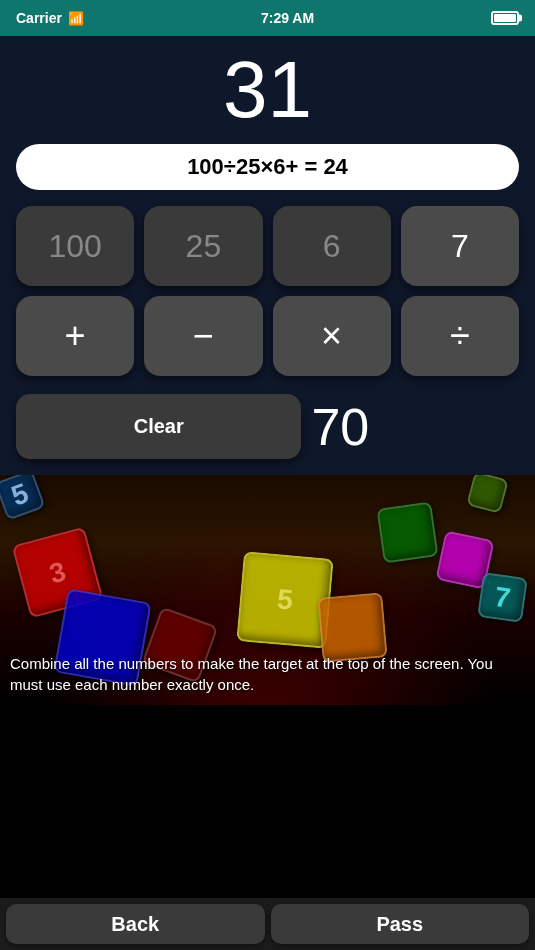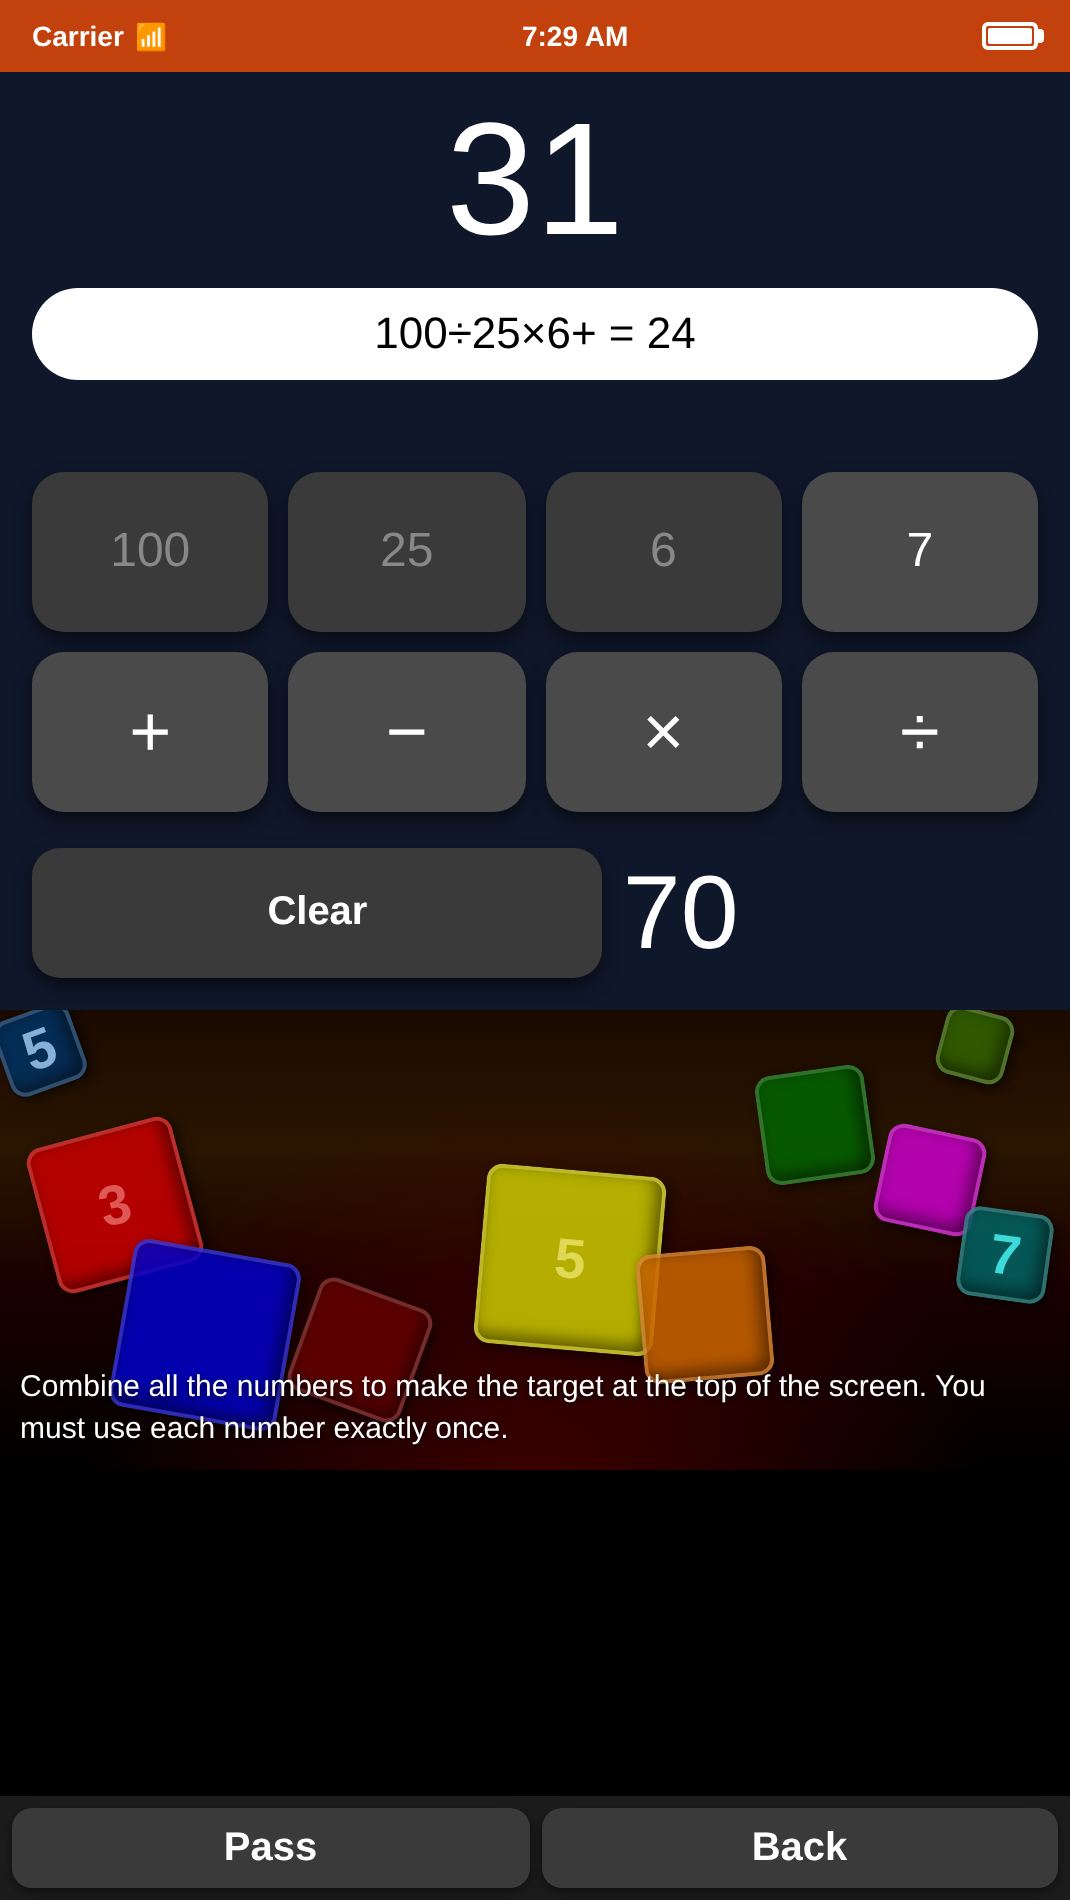--- a/index.html
+++ b/index.html
@@ -15,21 +15,21 @@
     
     #status-bar {
       display: flex;
       justify-content: space-between;
       align-items: center;
       padding: 6px 16px;
       height: 36px;
       color: #fff;
       font-size: 14px;
       font-weight: 600;
-      background: #c2410c;
+      background: #0f766e;
       position: relative;
       z-index: 10;
     }
     .status-left { display: flex; align-items: center; gap: 6px; }
     .wifi-icon { font-size: 13px; }
     .battery-icon {
       width: 28px; height: 14px;
       border: 2px solid #fff;
       border-radius: 3px;
       position: relative;
@@ -74,21 +74,21 @@
 
     
     #expression-display {
       background: #fff;
       border-radius: 30px;
       padding: 10px 20px;
       text-align: center;
       font-size: 22px;
       color: #000;
       margin-bottom: 16px;
-      font-weight: 400;
+      font-weight: 700;
     }
 
     
     #number-row {
       display: flex;
       gap: 10px;
       margin-bottom: 10px;
     }
 
     
@@ -106,28 +106,27 @@
       margin-top: 18px;
     }
 
     .num-btn {
       flex: 1;
       height: 80px;
       background: #3a3a3a;
       border: none;
       border-radius: 16px;
       color: #888;
-      font-size: 24px;
+      font-size: 32px;
       font-weight: 400;
       cursor: pointer;
       display: flex;
       align-items: center;
       justify-content: center;
       box-shadow: 0 4px 8px rgba(0,0,0,0.5);
-      margin-top: 30px;
     }
     .num-btn.selected {
       background: #4a4a4a;
       color: #fff;
     }
 
     .op-btn {
       flex: 1;
       height: 80px;
       background: #4a4a4a;
@@ -290,15 +289,15 @@
       <div class="die" style="left: 320px; top: 120px; width: 65px; height: 65px; background: rgb(204, 102, 0); transform: rotate(-5deg); color: rgb(255, 170, 68); border: 2px solid rgba(255, 255, 255, 0.2); box-shadow: rgba(0, 0, 0, 0.5) -3px -3px 8px inset, rgba(0, 0, 0, 0.7) 2px 2px 6px;"></div>
       <div class="die" style="left: 480px; top: 100px; width: 45px; height: 45px; background: rgb(0, 102, 102); transform: rotate(8deg); color: rgb(68, 255, 255); border: 2px solid rgba(255, 255, 255, 0.2); box-shadow: rgba(0, 0, 0, 0.5) -3px -3px 8px inset, rgba(0, 0, 0, 0.7) 2px 2px 6px;">7</div>
       <div class="die" style="left: 150px; top: 140px; width: 60px; height: 60px; background: rgb(102, 0, 0); transform: rotate(20deg); color: rgb(255, 153, 153); border: 2px solid rgba(255, 255, 255, 0.2); box-shadow: rgba(0, 0, 0, 0.5) -3px -3px 8px inset, rgba(0, 0, 0, 0.7) 2px 2px 6px;"></div>
       <div class="die" style="left: 0px; top: 0px; width: 40px; height: 40px; background: rgb(0, 51, 102); transform: rotate(-20deg); color: rgb(153, 204, 255); border: 2px solid rgba(255, 255, 255, 0.2); box-shadow: rgba(0, 0, 0, 0.5) -3px -3px 8px inset, rgba(0, 0, 0, 0.7) 2px 2px 6px;">5</div>
       <div class="die" style="left: 470px; top: 0px; width: 35px; height: 35px; background: rgb(51, 102, 0); transform: rotate(15deg); color: rgb(153, 255, 102); border: 2px solid rgba(255, 255, 255, 0.2); box-shadow: rgba(0, 0, 0, 0.5) -3px -3px 8px inset, rgba(0, 0, 0, 0.7) 2px 2px 6px;"></div>
     </div>
   <div id="instruction-text">Combine all the numbers to make the target at the top of the screen. You must use each number exactly once.</div>
 </div>
 
 <div id="bottom-nav">
+  <button class="nav-btn">Back</button>
   <button class="nav-btn">Pass</button>
-  <button class="nav-btn">Back</button>
 </div>
 
 </body></html>

